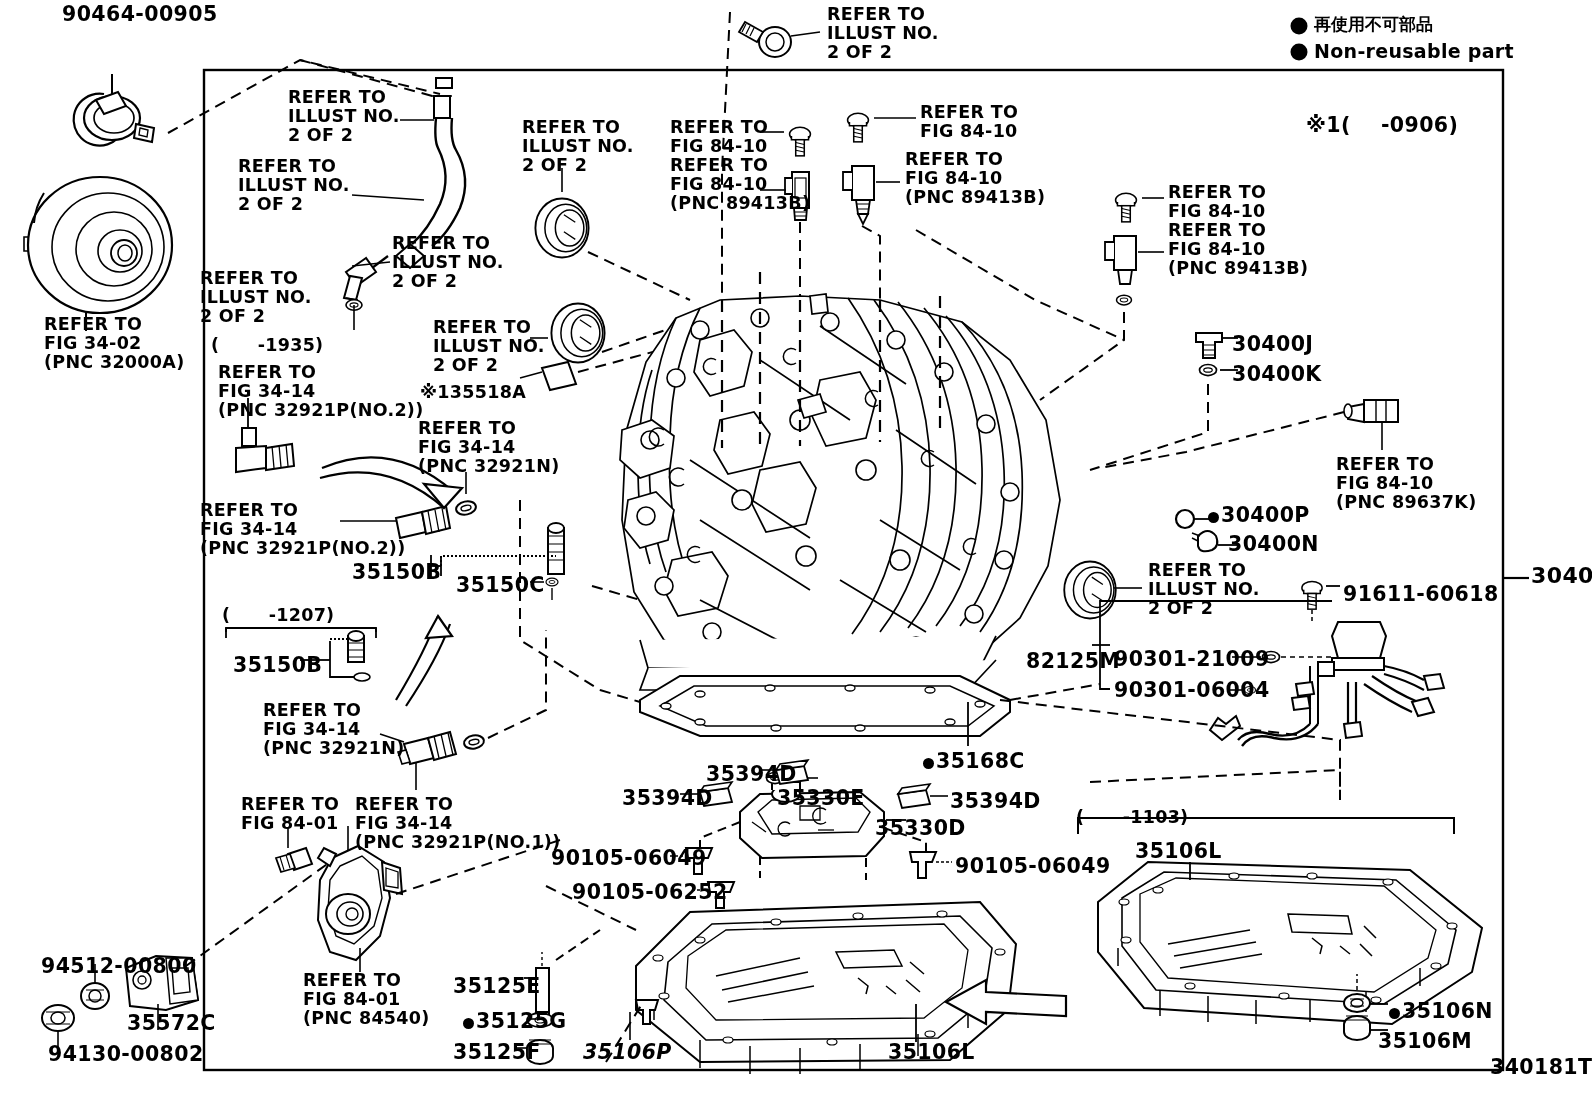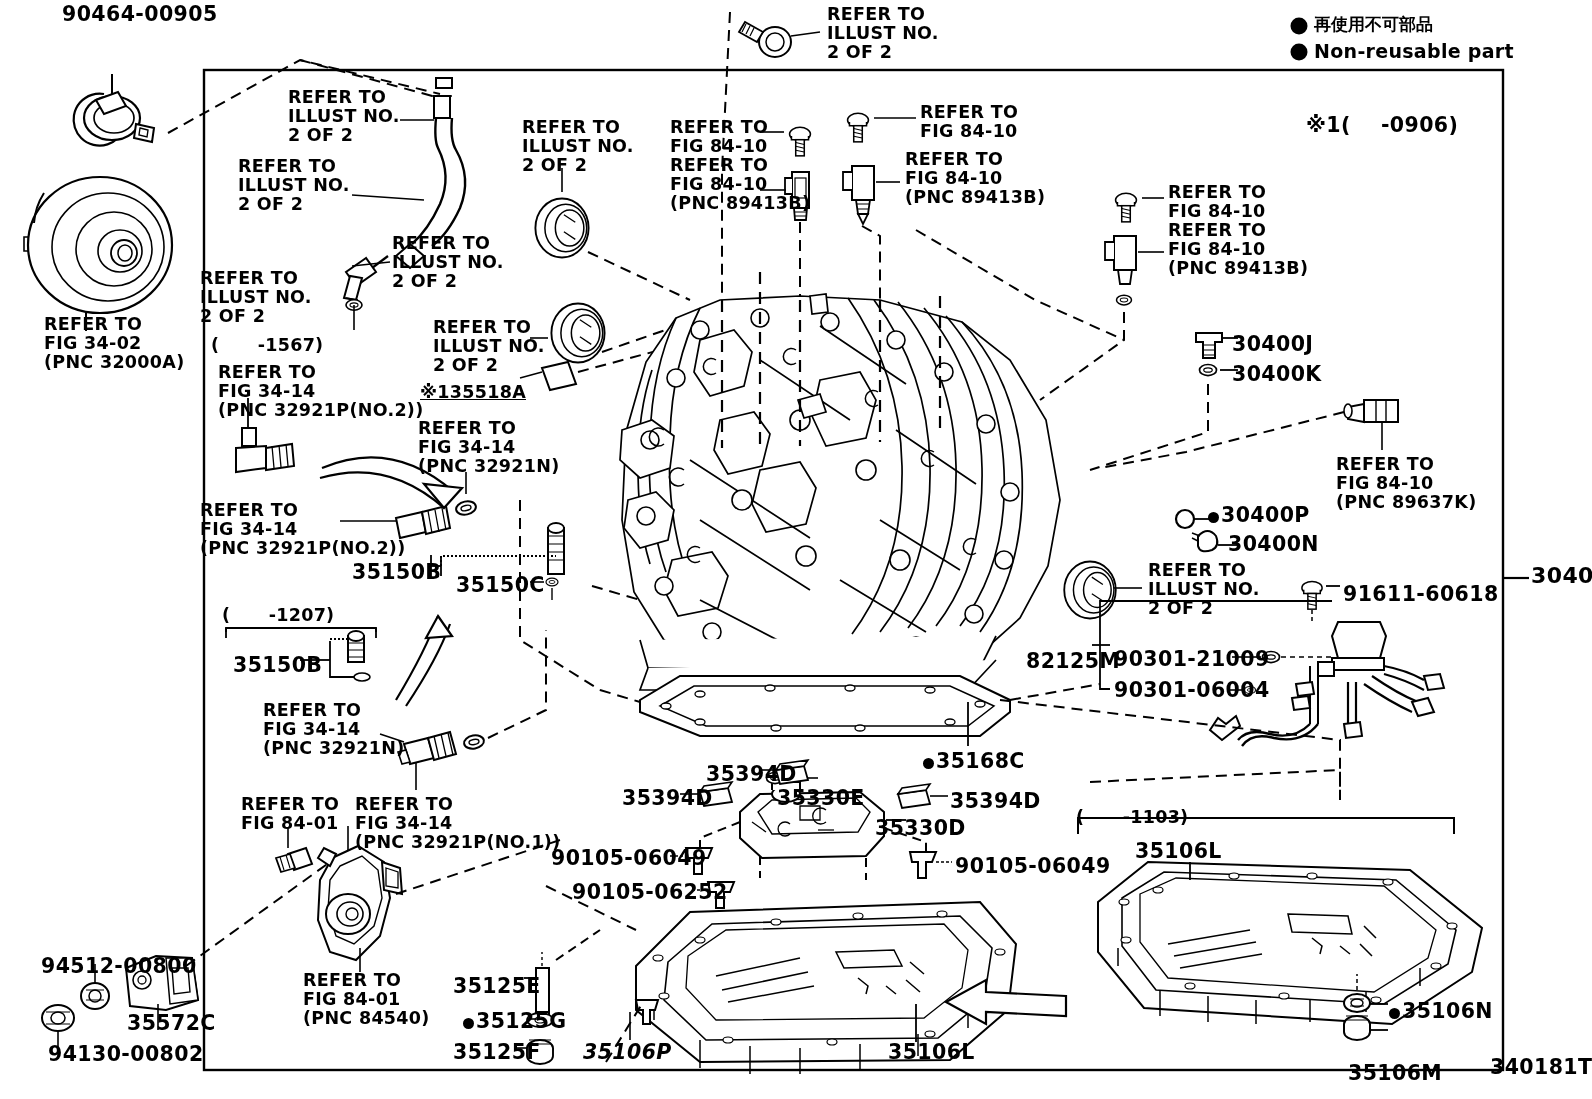--- a/index.html
+++ b/index.html
@@ -704,25 +704,25 @@
 2 OF 2</div>
       <div class="lbl t17" style="left: 200px; top: 269px;">REFER TO
 ILLUST NO.
 2 OF 2</div>
       <div class="lbl t17" style="left: 433px; top: 318px;">REFER TO
 ILLUST NO.
 2 OF 2</div>
       <div class="lbl t17" style="left: 44px; top: 315px;">REFER TO
 FIG 34-02
 (PNC 32000A)</div>
-      <div class="lbl t17" style="left: 211px; top: 336px;">(      -1567)</div>
+      <div class="lbl t17" style="left: 211px; top: 336px;">(      -1935)</div>
       <div class="lbl t17" style="left: 218px; top: 363px;">REFER TO
 FIG 34-14
 (PNC 32921P(NO.2))</div>
-      <div class="lbl t17" style="left: 420px; top: 383px; text-decoration: underline;">※135518A</div>
+      <div class="lbl t17" style="left: 420px; top: 383px;">※135518A</div>
       <div class="lbl t17" style="left: 418px; top: 419px;">REFER TO
 FIG 34-14
 (PNC 32921N)</div>
       <div class="lbl t17" style="left: 200px; top: 501px;">REFER TO
 FIG 34-14
 (PNC 32921P(NO.2))</div>
       <div class="lbl t20" style="left: 352px; top: 561px;">35150B</div>
       <div class="lbl t20" style="left: 456px; top: 574px;">35150C</div>
       <div class="lbl t17" style="left: 222px; top: 606px;">(      -1207)</div>
       <div class="lbl t20" style="left: 233px; top: 654px;">35150B</div>
@@ -750,21 +750,21 @@
       <div class="lbl t20" style="left: 706px; top: 763px;">35394D</div>
       <div class="lbl t20" style="left: 622px; top: 787px;">35394D</div>
       <div class="lbl t20" style="left: 777px; top: 787px;">35330E</div>
       <div class="lbl t20" style="left: 950px; top: 790px;">35394D</div>
       <div class="lbl t20" style="left: 875px; top: 817px;">35330D</div>
       <div class="lbl t20" style="left: 923px; top: 750px;"><span class="dotsm"></span><span>35168C</span></div>
       <div class="lbl t20" style="left: 888px; top: 1041px;">35106L</div>
       <div class="lbl t17" style="left: 1076px; top: 808px;">(      -1103)</div>
       <div class="lbl t20" style="left: 1135px; top: 840px;">35106L</div>
       <div class="lbl t20" style="left: 1389px; top: 1000px;"><span class="dotsm"></span><span>35106N</span></div>
-      <div class="lbl t20" style="left: 1348px; top: 1030px; margin-top: 32px;">35106M</div>
+      <div class="lbl t20" style="left: 1378px; top: 1030px;">35106M</div>
       <div class="lbl t20" style="left: 1232px; top: 333px; text-align: center;">30400J</div>
       <div class="lbl t20" style="left: 1232px; top: 363px;">30400K</div>
       <div class="lbl t20" style="left: 1208px; top: 504px;"><span class="dotsm"></span><span>30400P</span></div>
       <div class="lbl t20" style="left: 1228px; top: 533px;">30400N</div>
       <div class="lbl t17" style="left: 1336px; top: 455px;">REFER TO
 FIG 84-10
 (PNC 89637K)</div>
       <div class="lbl t17" style="left: 1148px; top: 561px;">REFER TO
 ILLUST NO.
 2 OF 2</div>

